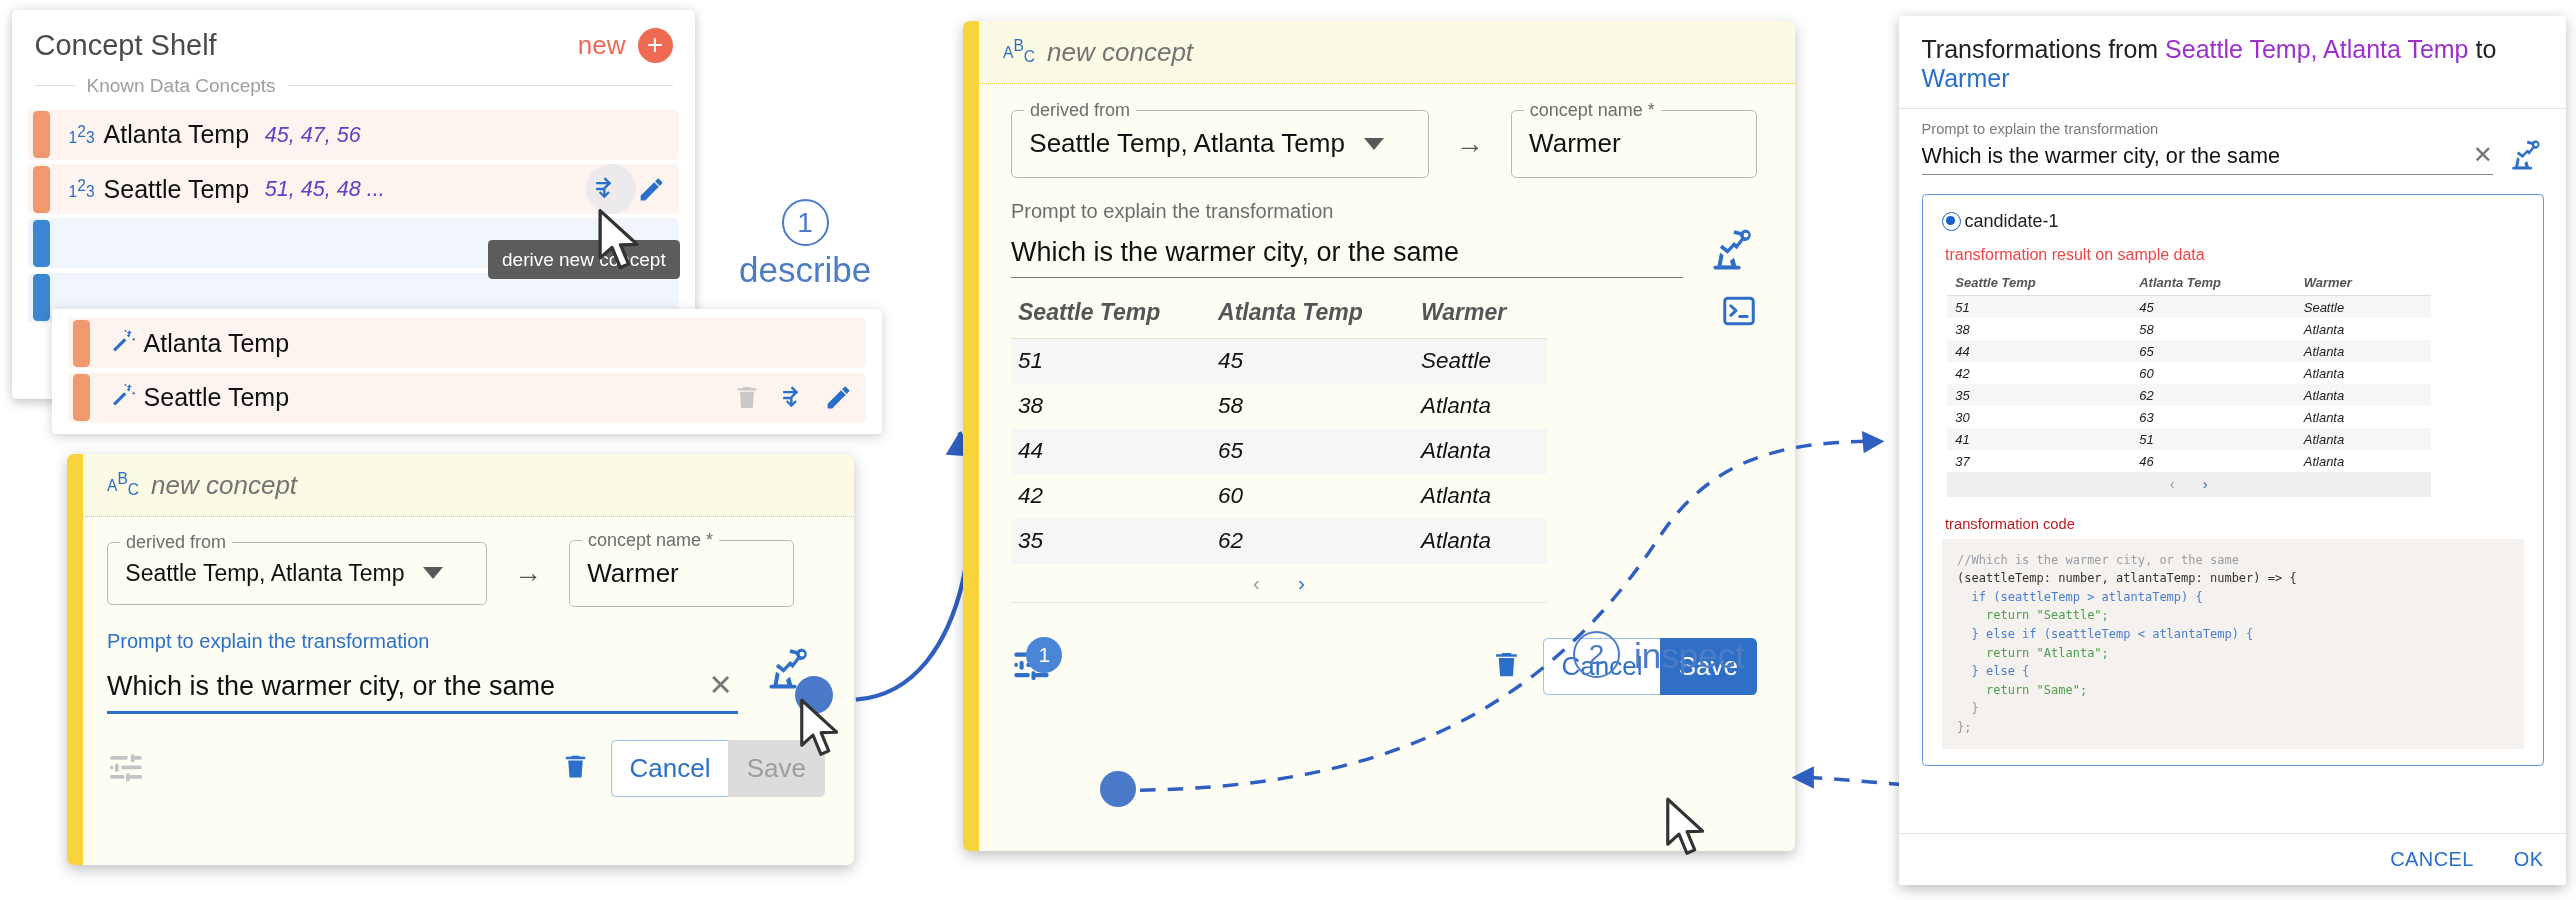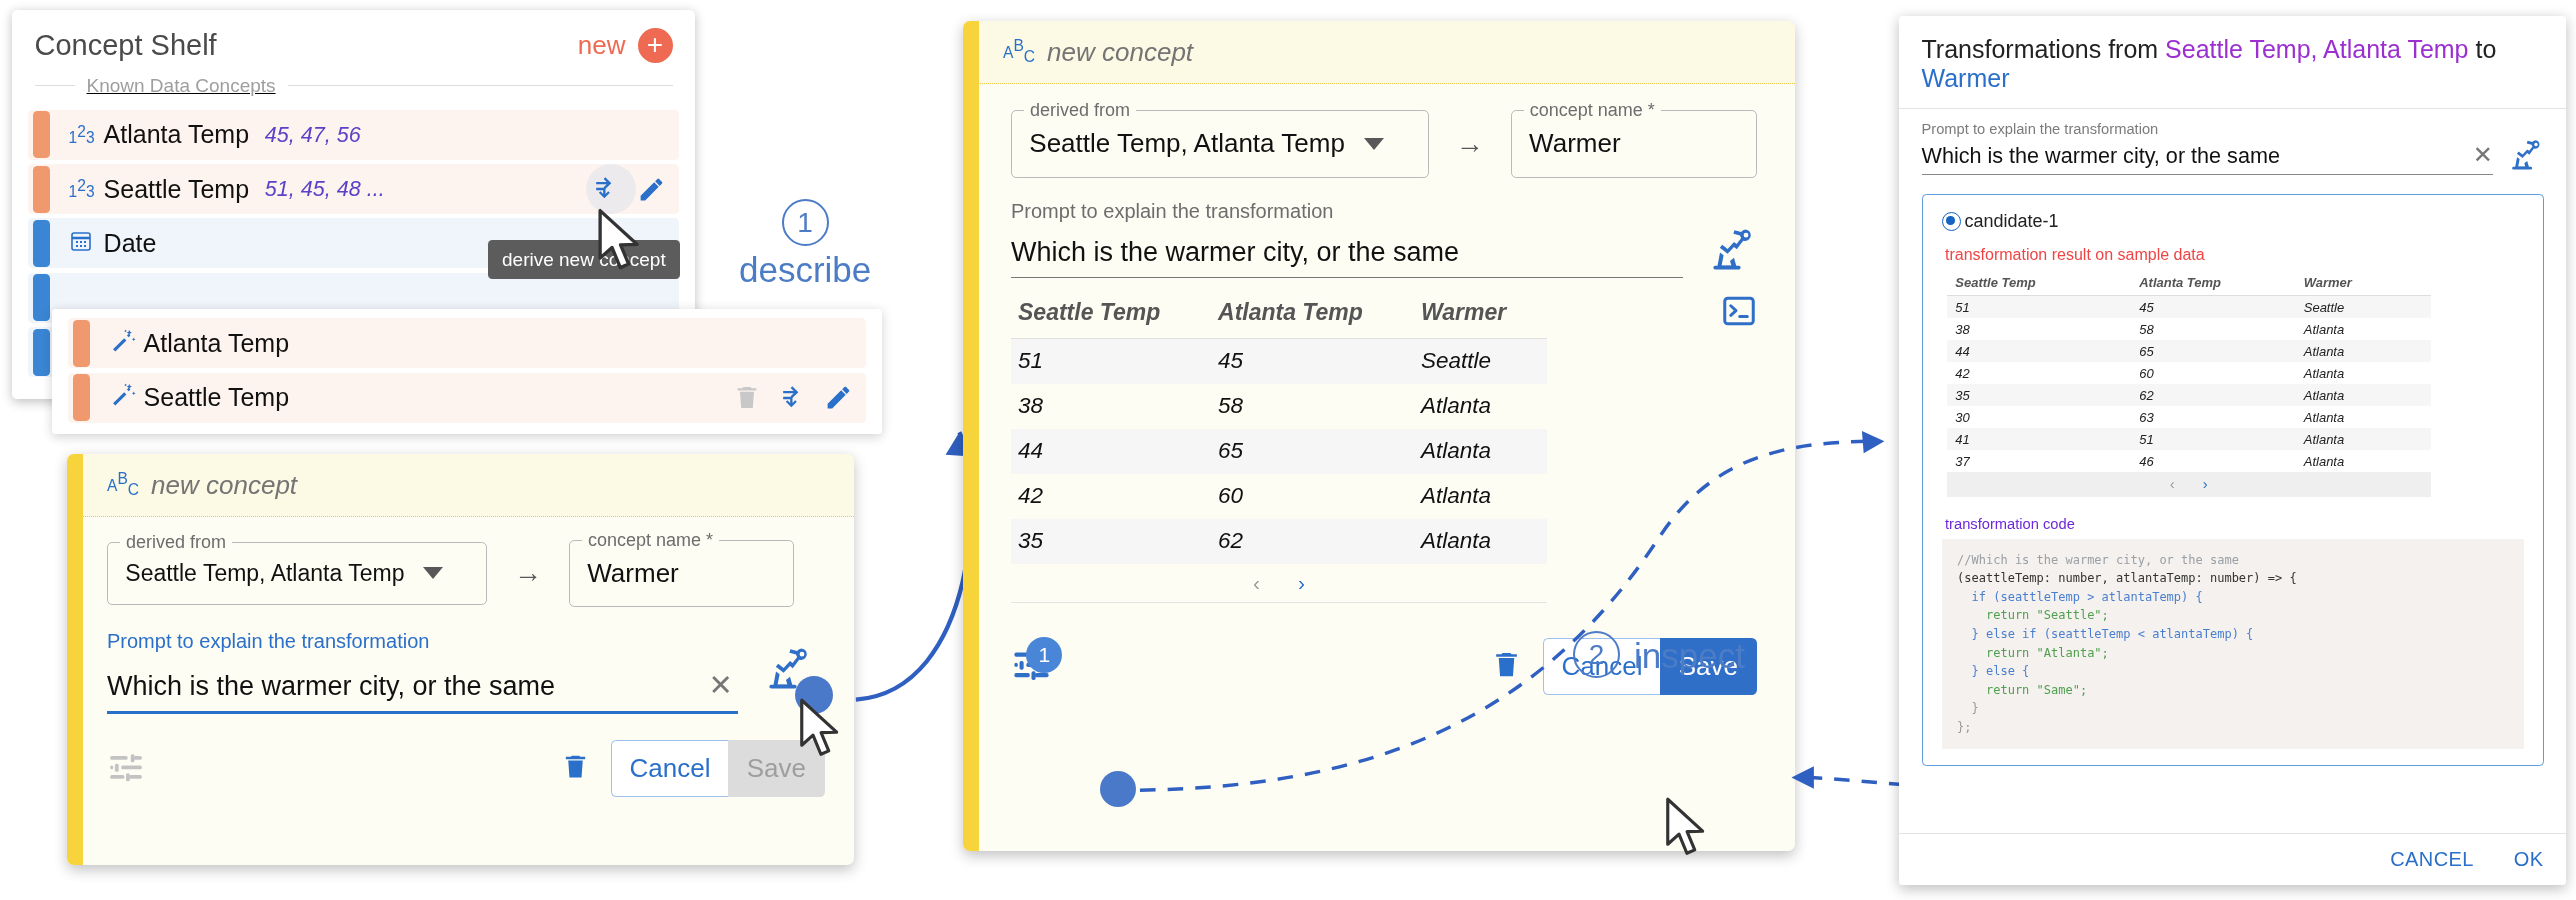--- a/index.html
+++ b/index.html
@@ -29,21 +29,20 @@
   .cs-new-label { font-size: 26px; color: #ee6a52; }
   .cs-plus {
     width: 35px; height: 35px; border-radius: 50%;
     background: #ee6a52; color: #fff;
     display: flex; align-items: center; justify-content: center;
     font-size: 28px; line-height: 1; font-weight: 400;
   }
   .cs-sep {
     display: flex; align-items: center; gap: 12px;
     padding: 7px 22.5px 8.6px 22.5px;
-    text-decoration: underline;
   }
   .cs-sep .ln { height: 0.9px; background: #dcdcdc; }
   .cs-sep .ln.short { width: 40px; }
   .cs-sep .ln.long { flex: 1; }
   .cs-sep .lbl { font-size: 19px; color: #9e9e9e; white-space: nowrap; }
 
   .cc-row {
     position: relative;
     display: flex; align-items: center;
     height: 50px; margin: 4.3px 15.6px 4.3px 15.6px;
@@ -224,21 +223,21 @@
     padding: 3.5px 8.6px;
   }
   table.mini tr.alt td { background: #f6f6f6; }
   .mini-pager {
     width: 484px; margin-left: 5.2px; background: #efefef;
     text-align: center; padding: 4.3px 0; font-size: 14.7px; color: #9a9a9a;
     display: flex; justify-content: center; gap: 28px;
   }
   .mini-pager .nxt { color: #2a6fc9; }
 
-  .code-label { font-size: 14.7px; color: #6d28d9; margin: 19px 0 7px 3.5px; }
+  .code-label { font-size: 14.7px; color: #b91c1c; margin: 19px 0 7px 3.5px; }
   .code-box {
     background: #f4f1ee; padding: 12px 15.6px;
     font-family: "DejaVu Sans Mono", monospace;
     font-size: 12px; line-height: 1.55; color: #333;
     white-space: pre;
   }
   .cm { color: #9aa0a6; }
   .kw { color: #4a7fd0; }
   .st { color: #4f9f4f; }
   .pn { color: #9b9b9b; }
@@ -326,31 +325,20 @@
             </svg>
         </span>
         <span>
           <svg width="31" height="29" viewBox="0 0 24 24" fill="#2a6fc9">
               <path d="M3 17.2V21h3.8L18 9.8 14.2 6 3 17.2zM20.7 7.1c.4-.4.4-1 0-1.4l-2.4-2.4a1 1 0 0 0-1.4 0L15 5.2 18.8 9l1.9-1.9z"></path>
             </svg>
         </span>
       </span>
     </div>
 
-    <div class="cc-row blue">
-      <span class="cc-bar blue"></span>
-      <span class="cc-icon">
-        <svg width="24" height="24" viewBox="0 0 24 24" fill="none" stroke="#2a6fc9" stroke-width="1.6">
-            <rect x="3" y="4" width="18" height="17" rx="2"></rect>
-            <path d="M3 9h18" stroke-width="2.4"></path>
-            <path d="M7 13h2M11 13h2M15 13h2M7 17h2M11 17h2M15 17h2" stroke-width="1.8"></path>
-          </svg>
-      </span>
-      <span class="cc-name">Date</span>
-    </div>
 
     <div class="cc-row blue">
       <span class="cc-bar blue"></span>
     </div>
     <div class="cc-row blue">
       <span class="cc-bar blue"></span>
     </div>
   </div>
 
   <div id="derive-tooltip">derive new concept</div>

